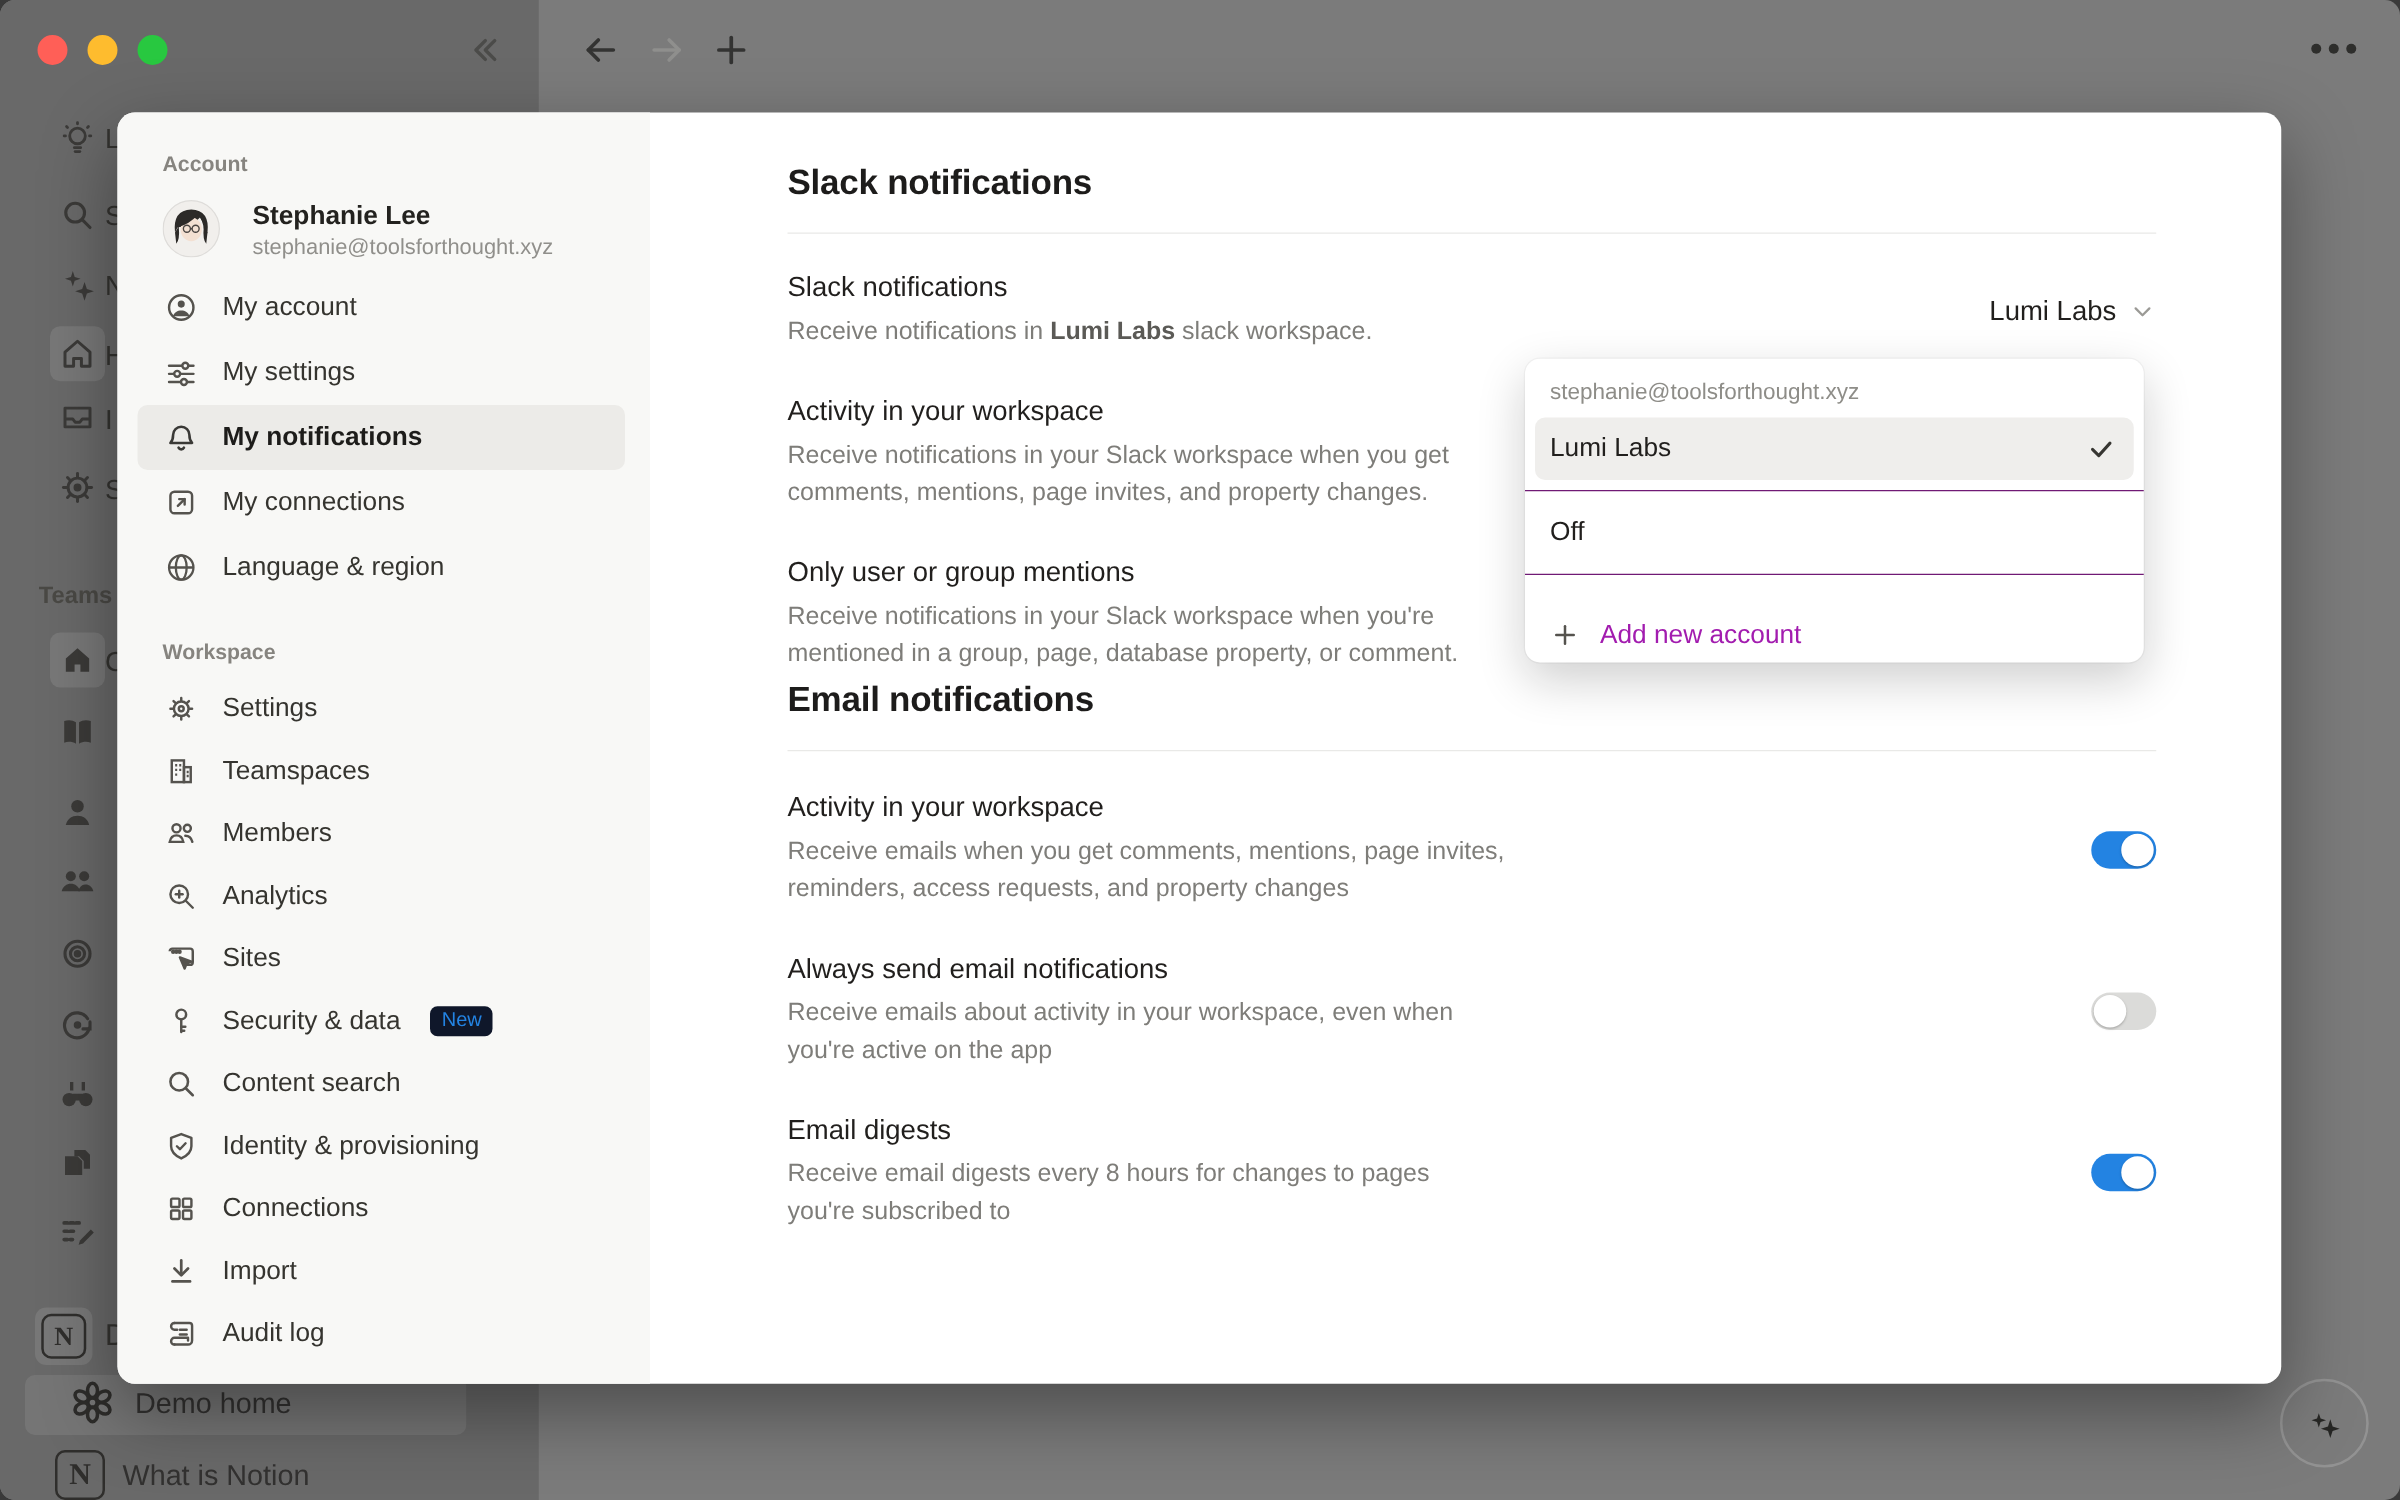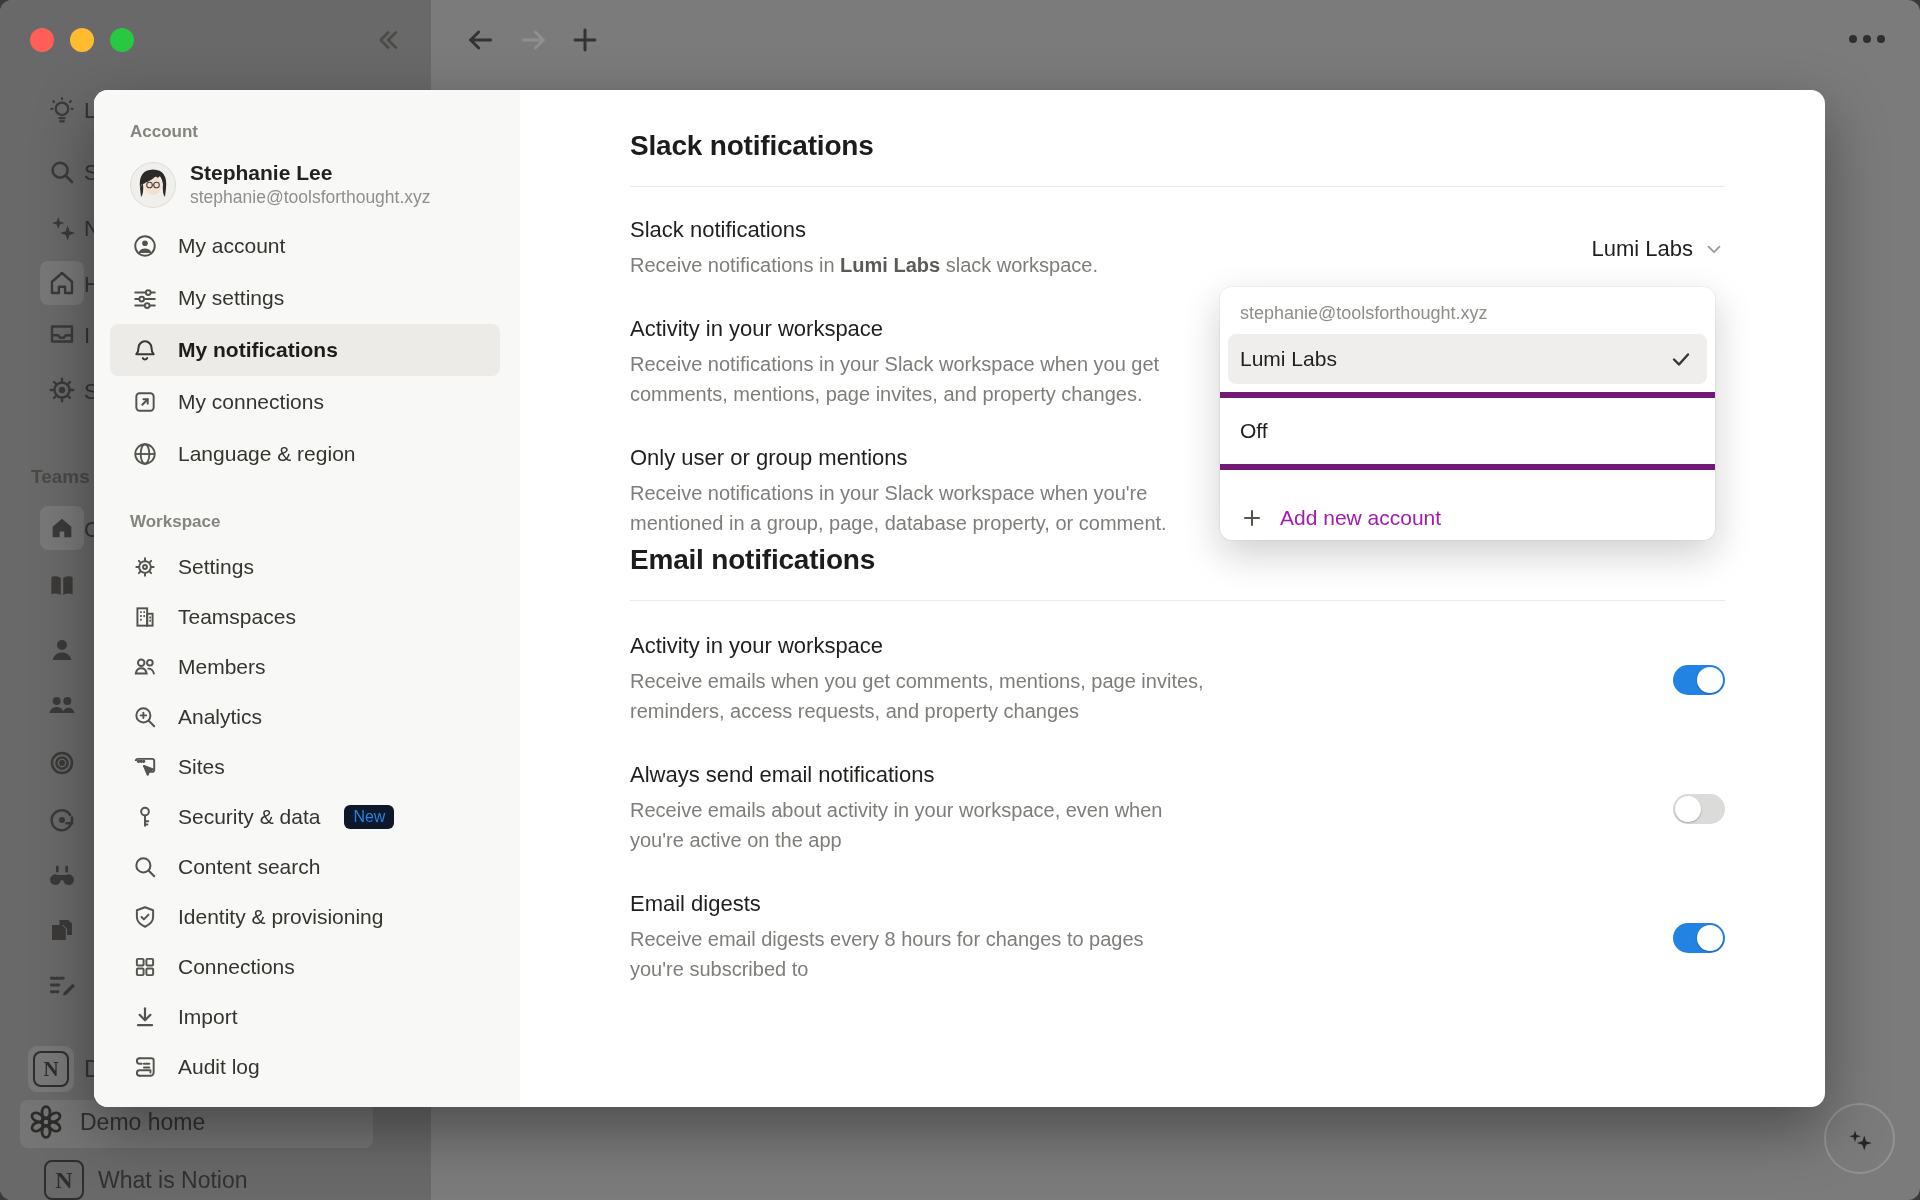--- a/index.html
+++ b/index.html
@@ -27,21 +27,21 @@
   .nbox-lightbg{position:absolute;left:28px;top:1046px;width:46px;height:46px;border-radius:9px;background:rgba(255,255,255,.10);
         display:flex;align-items:center;justify-content:center;}
   .fab{position:absolute;left:1824px;top:1103px;width:67px;height:67px;border-radius:50%;
        border:2px solid rgba(255,255,255,.18);display:flex;align-items:center;justify-content:center;color:#262624;}
 
   
   .modal{position:absolute;left:94px;top:90px;width:1731px;height:1017px;background:#fff;border-radius:14px;
          box-shadow:0 22px 60px rgba(0,0,0,.38);display:flex;z-index:10;}
   .m-side{width:426px;flex:0 0 426px;background:#f8f8f6;border-radius:14px 0 0 14px;padding:26px 20px 0 16px;box-sizing:border-box;overflow:hidden;}
   .sec-label{font-size:17px;font-weight:600;color:#86847f;padding:6px 0 10px 20px;}
-  .profile{display:flex;align-items:flex-end;gap:14px;padding:8px 0 12px 20px;}
+  .profile{display:flex;align-items:flex-start;gap:26px;padding:8px 0 12px 20px;}
   .profile .nm{font-size:21px;font-weight:600;color:#23221f;line-height:26px;}
   .profile .em{font-size:17.5px;color:#908f8b;line-height:22px;}
   .s-item{display:flex;align-items:center;gap:20px;height:52px;padding:0 12px 0 22px;border-radius:8px;color:#35342f;}
   .ws .s-item{height:50px;}
   .s-item .lb{font-size:21px;}
   .s-item.sel{background:#ecebe8;}
   .s-item.sel .lb{font-weight:600;color:#1d1c1a;}
   .s-item .icn{color:#55534e;}
   .badge{margin-left:4px;background:#0f172a;color:#2383e2;font-size:16px;font-weight:500;border-radius:6px;padding:3px 9px;}
   .ws-label{margin-top:26px;}
@@ -61,21 +61,21 @@
   .toggle{width:52px;height:30px;border-radius:15px;background:#dbdbd9;position:relative;flex:0 0 auto;}
   .toggle .knob{position:absolute;top:2px;left:2px;width:26px;height:26px;border-radius:50%;background:#fff;
                 box-shadow:0 1px 2px rgba(0,0,0,.25);}
   .toggle.on{background:#2383e2;}
   .toggle.on .knob{left:24px;}
 
   
   .popup{position:absolute;left:1126px;top:197px;width:495px;background:#fff;border-radius:12px;z-index:20;
          box-shadow:0 0 0 1px rgba(15,15,15,.04),0 14px 38px rgba(15,15,15,.2);box-sizing:border-box;}
   .pop-sec{padding:8px;}
-  .pop-sec + .pop-sec{border-top:6px solid #701a75;}
+  .pop-sec + .pop-sec{border-top:1px solid #701a75;}
   .pop-head{font-size:18px;color:#8e8d88;padding:8px 12px 10px;}
   .pop-item{display:flex;align-items:center;justify-content:space-between;height:50px;padding:0 14px 0 12px;border-radius:8px;
             font-size:21px;color:#211f1d;}
   .pop-item.sel{background:#efeeec;}
   .pop-add{display:flex;align-items:flex-end;gap:16px;height:52px;padding:0 12px;font-size:21px;color:#a21caf;}
   .pop-add .plus{color:#55534e;}
 </style>
 </head>
 <body>
 
@@ -238,21 +238,21 @@
         <path d="M13.5 17.5L20 11l1.8 1.8-6.5 6.5-2.6.8z" fill="currentColor" stroke="none"></path>
       </svg>
   </div>
 
   <div class="nbox-lightbg">
     <div class="nbox" style="width:32px;height:32px;font-size:21px">N</div>
   </div>
   <span class="rail-frag" style="top:1055px;font-size:24px">D</span>
 
   <div class="hl-band"></div>
-  <div class="bottom-row" style="left:26px;top:1102px">
+  <div class="bottom-row" style="left:54px;top:1102px">
     <svg width="40" height="40" viewBox="0 0 24 24" fill="none" stroke="#2d2c2a" stroke-width="1.7">
         <circle cx="12" cy="12" r="2.2"></circle>
         <ellipse cx="12" cy="6.2" rx="2.4" ry="3.4"></ellipse>
         <ellipse cx="12" cy="17.8" rx="2.4" ry="3.4"></ellipse>
         <ellipse cx="6.8" cy="9.2" rx="2.4" ry="3.4" transform="rotate(-60 6.8 9.2)"></ellipse>
         <ellipse cx="17.2" cy="14.8" rx="2.4" ry="3.4" transform="rotate(-60 17.2 14.8)"></ellipse>
         <ellipse cx="6.8" cy="14.8" rx="2.4" ry="3.4" transform="rotate(60 6.8 14.8)"></ellipse>
         <ellipse cx="17.2" cy="9.2" rx="2.4" ry="3.4" transform="rotate(60 17.2 9.2)"></ellipse>
       </svg>
     <span class="lbl">Demo home</span>

